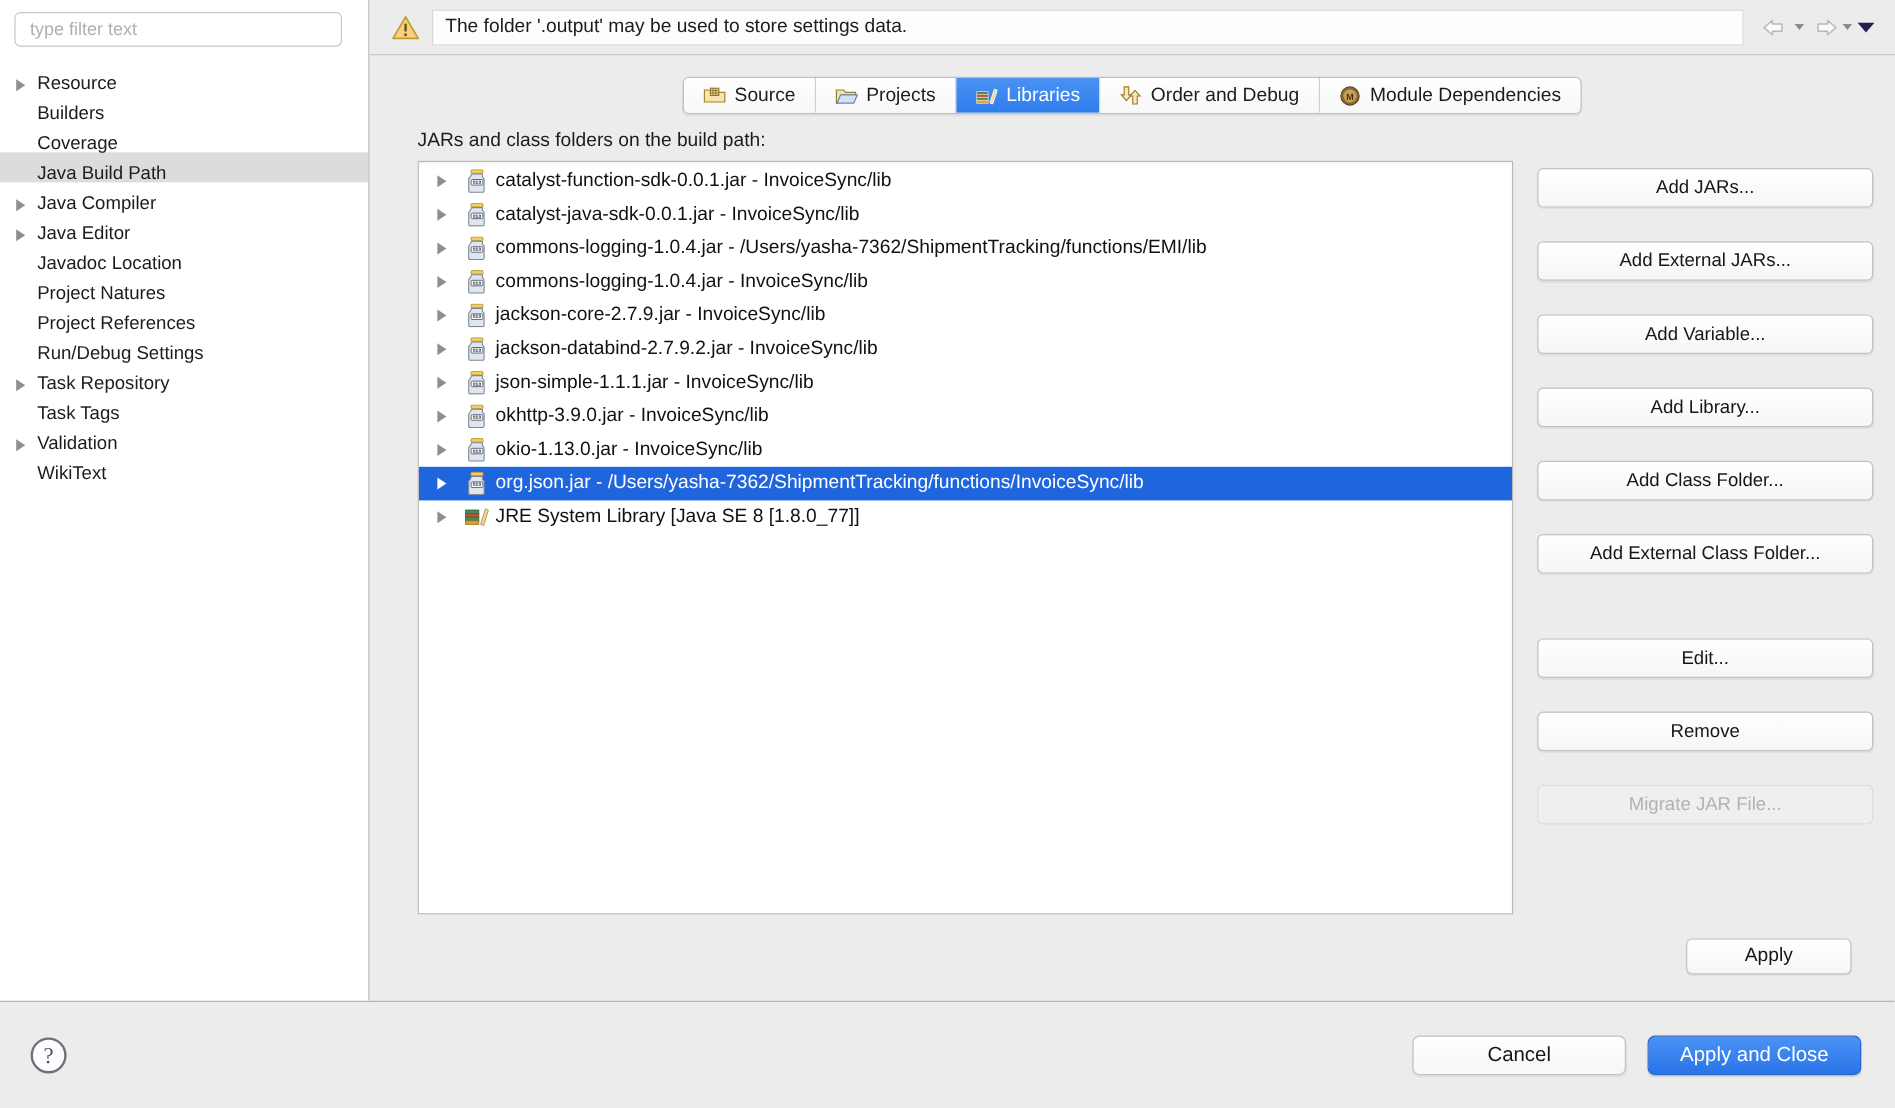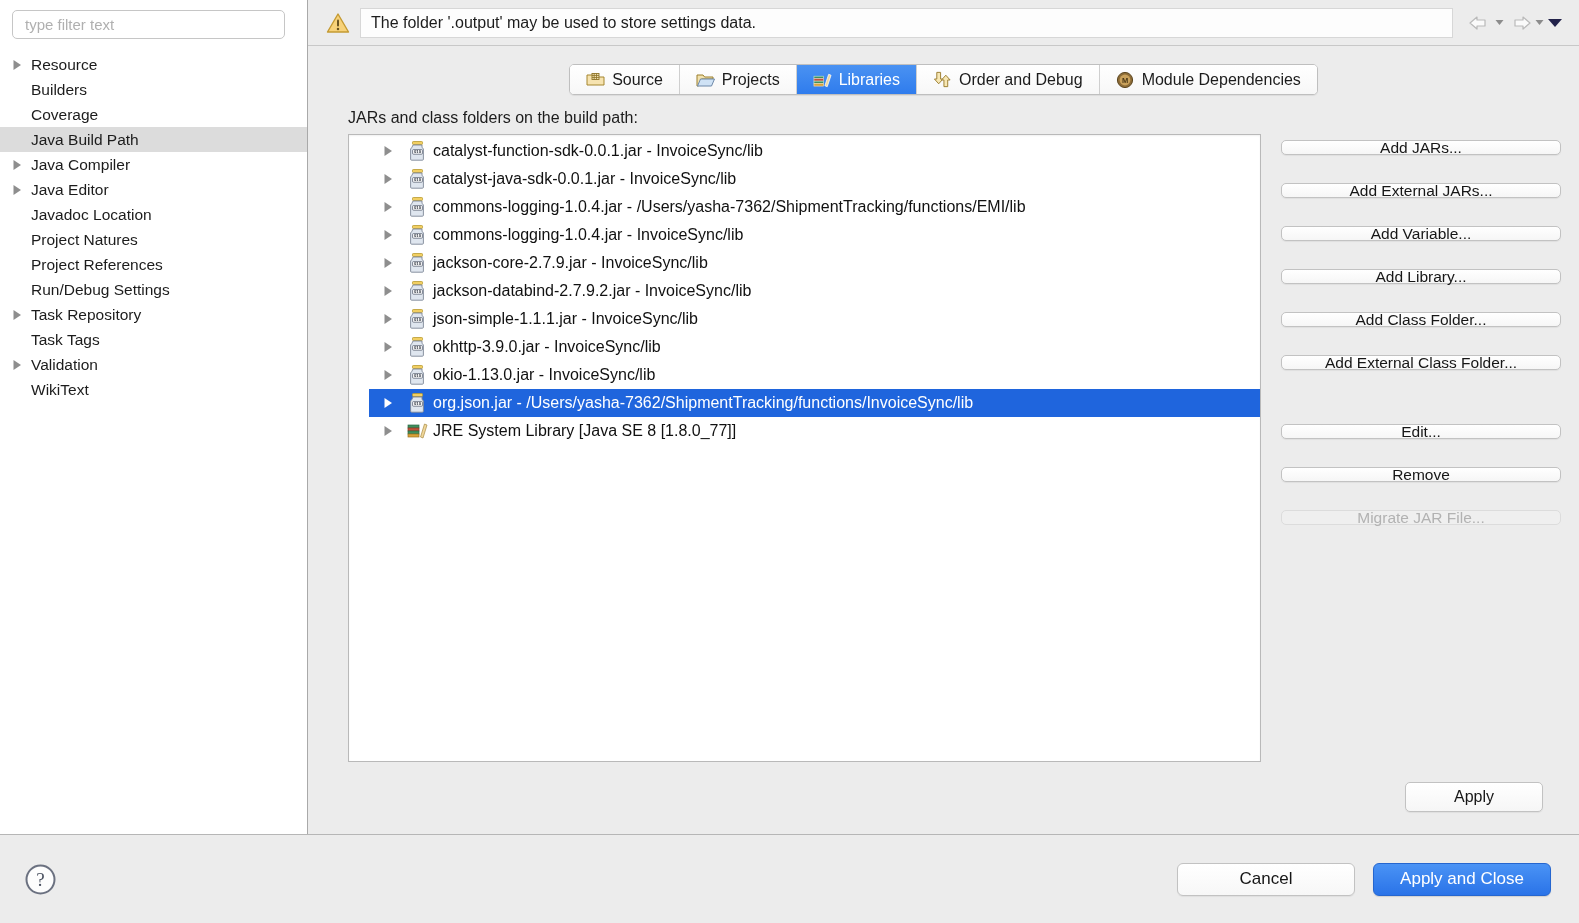--- a/index.html
+++ b/index.html
@@ -56,21 +56,21 @@
     background: #fff;
     font-size: 15px; color: #333;
     padding: 0 12px;
     font-family: "Liberation Sans", sans-serif;
     outline: none;
   }
   .filter-input::placeholder { color: #b0b0b0; }
 
   .tree { margin-top: 5px; flex: 1 1 auto; overflow: hidden; }
   .tree-item {
-    height: 25px; display: flex; align-items: center;
+    height: 25px; display: flex; align-items: flex-end;
     padding-left: 12px; font-size: 15.5px; color: #1c1c1c;
     white-space: nowrap;
   }
   .tree-item.selected { background: #dcdcdc; }
   .twisty {
     width: 19px; flex: 0 0 19px;
     display: flex; align-items: center; justify-content: flex-start;
   }
   .twisty svg { display: block; }
   .tree-label { line-height: 1; }
@@ -148,35 +148,34 @@
     background: #ffffff;
     border: 1px solid #b9b9b9;
     box-shadow: inset 0 1px 2px rgba(0,0,0,.06);
     overflow: hidden;
     padding-top: 2px;
   }
   .list-row {
     height: 28px; display: flex; align-items: center;
     padding-left: 14px; font-size: 16px; color: #111;
     white-space: nowrap;
-    margin-left: 20px;
   }
   .list-row.selected { background: #1f65dd; color: #ffffff; }
   .row-twisty { width: 22px; flex: 0 0 22px; display: flex; align-items: center; }
   .row-ico { width: 24px; flex: 0 0 24px; display: flex; align-items: center; justify-content: center; margin-right: 4px; }
   .row-text { line-height: 1; }
 
   
   .btn-col {
     width: 280px; flex: 0 0 280px;
     display: flex; flex-direction: column;
     padding-top: 6px;
   }
   .btn {
-    height: 15px; width: 100%;
+    height: 33px; width: 100%;
     background: linear-gradient(180deg,#ffffff 0%,#f6f6f6 100%);
     border: 1px solid #c2c2c2; border-radius: 5px;
     font-size: 15.5px; color: #161616;
     font-family: "Liberation Sans", sans-serif;
     display: flex; align-items: center; justify-content: center;
     box-shadow: 0 1px 1px rgba(0,0,0,.06);
     margin-bottom: 28px;
   }
   .btn.disabled { color: #b2b2b2; background: #efefef; border-color: #dcdcdc; box-shadow:none; }
   .btn.gap-top { margin-top: 26px; }

